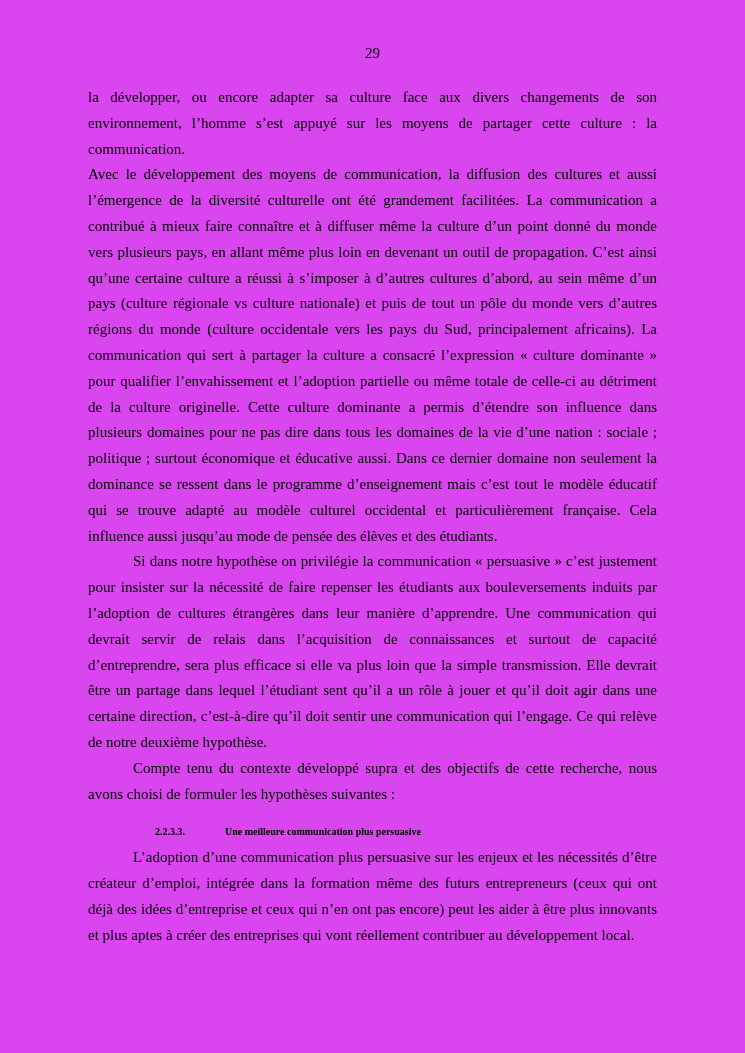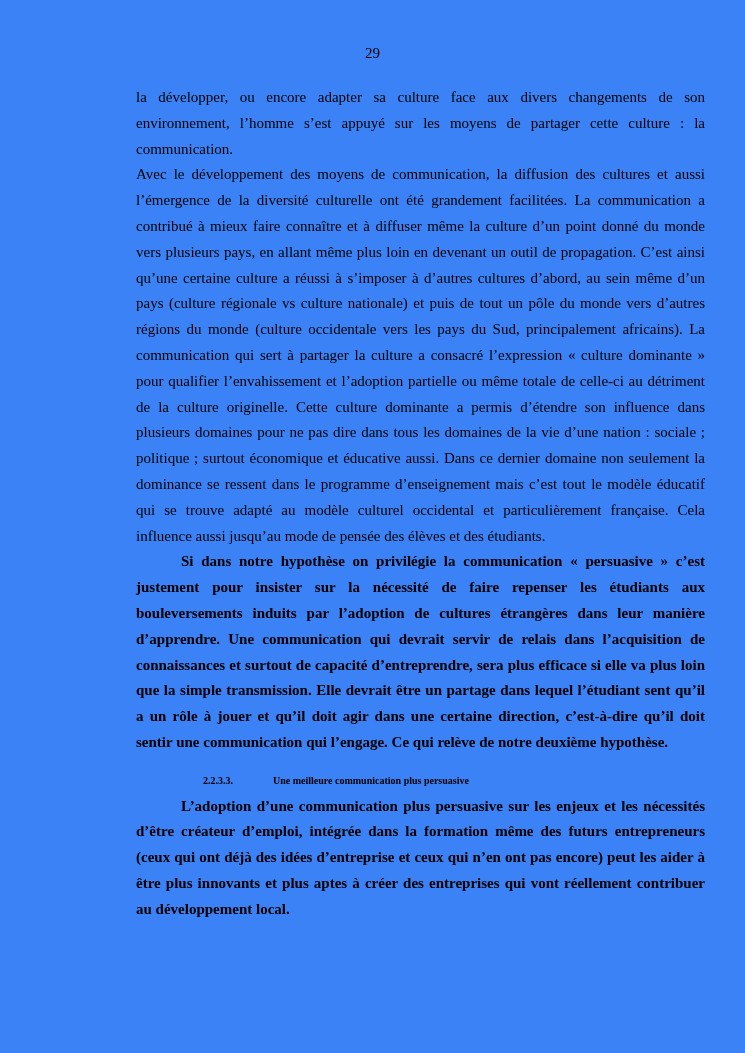--- a/index.html
+++ b/index.html
@@ -13,49 +13,47 @@
     position: relative;
     overflow: hidden;
     font-family: "Liberation Serif", "DejaVu Serif", serif;
     color: #000000;
   }
   .page {
     position: absolute;
     top: 0; left: 0;
     width: 745px;
     height: 1053px;
-    background: #3b82f6;
+    background: #d946ef;
   }
   .page-number {
     position: absolute;
     top: 44px;
     left: 0;
     width: 745px;
     text-align: center;
     font-size: 15px;
     line-height: 18px;
   }
   .content {
     position: absolute;
     top: 85px;
     left: 88px;
     width: 569px;
     font-size: 15px;
     line-height: 25.8px;
     text-align: justify;
     text-justify: inter-word;
-    margin-left: 48px;
   }
   .para {
     margin: 0;
     padding: 0;
   }
   .para.indent {
     text-indent: 45px;
-    font-weight: bold;
   }
   .section-heading {
     margin: 12px 0 0 0;
     padding-left: 67px;
     font-size: 10px;
     line-height: 25.8px;
     font-weight: bold;
     text-align: left;
   }
   .section-heading .num {
@@ -71,20 +69,21 @@
   <div class="page-number">29</div>
 
   <div class="content">
 
     <p class="para">la développer, ou encore adapter sa culture face aux divers changements de son environnement, l’homme s’est appuyé sur les moyens de partager cette culture : la communication.</p>
 
     <p class="para">Avec le développement des moyens de communication, la diffusion des cultures et aussi l’émergence de la diversité culturelle ont été grandement facilitées. La communication a contribué à mieux faire connaître et à diffuser même la culture d’un point donné du monde vers plusieurs pays, en allant même plus loin en devenant un outil de propagation. C’est ainsi qu’une certaine culture a réussi à s’imposer  à d’autres cultures d’abord, au sein même d’un pays (culture régionale vs culture nationale) et puis de tout un pôle du monde vers d’autres régions du monde (culture occidentale vers les pays du Sud, principalement africains). La communication qui sert à partager la culture  a consacré l’expression « culture dominante » pour qualifier l’envahissement et l’adoption partielle ou même totale de celle-ci au détriment de la culture originelle. Cette culture dominante a permis d’étendre son influence dans plusieurs domaines pour ne pas dire dans tous les domaines de la vie d’une nation : sociale ; politique ; surtout économique et éducative aussi.  Dans ce dernier domaine non seulement la dominance se ressent dans le programme d’enseignement mais c’est tout le modèle éducatif qui se trouve adapté au modèle culturel occidental et particulièrement française. Cela influence aussi jusqu’au mode de pensée des élèves et des étudiants.</p>
 
     <p class="para indent">Si dans notre hypothèse on privilégie la communication « persuasive »  c’est justement pour insister sur la nécessité de faire repenser les étudiants aux bouleversements induits par l’adoption de cultures étrangères dans leur manière d’apprendre. Une communication qui devrait servir de relais dans l’acquisition de connaissances et surtout de capacité d’entreprendre, sera plus efficace si elle va plus loin que la simple transmission. Elle devrait être un partage dans lequel l’étudiant sent qu’il a un rôle à jouer et qu’il doit agir dans une certaine direction, c’est-à-dire qu’il doit sentir une communication qui l’engage. Ce qui relève de notre deuxième hypothèse.</p>
 
+    <p class="para indent">Compte tenu du contexte développé supra et des objectifs de cette recherche, nous avons choisi de formuler les hypothèses suivantes :</p>
 
     <h3 class="section-heading">
       <span class="num">2.2.3.3.</span><span>Une meilleure communication plus persuasive</span>
     </h3>
 
     <p class="para indent">L’adoption d’une communication plus persuasive sur les enjeux et les nécessités d’être créateur d’emploi, intégrée dans la formation même des futurs entrepreneurs (ceux qui ont déjà des idées d’entreprise et ceux qui n’en ont pas encore) peut les aider à être plus innovants et plus aptes à créer des entreprises qui vont réellement contribuer au développement local.</p>
 
   </div>
 </div>
 

